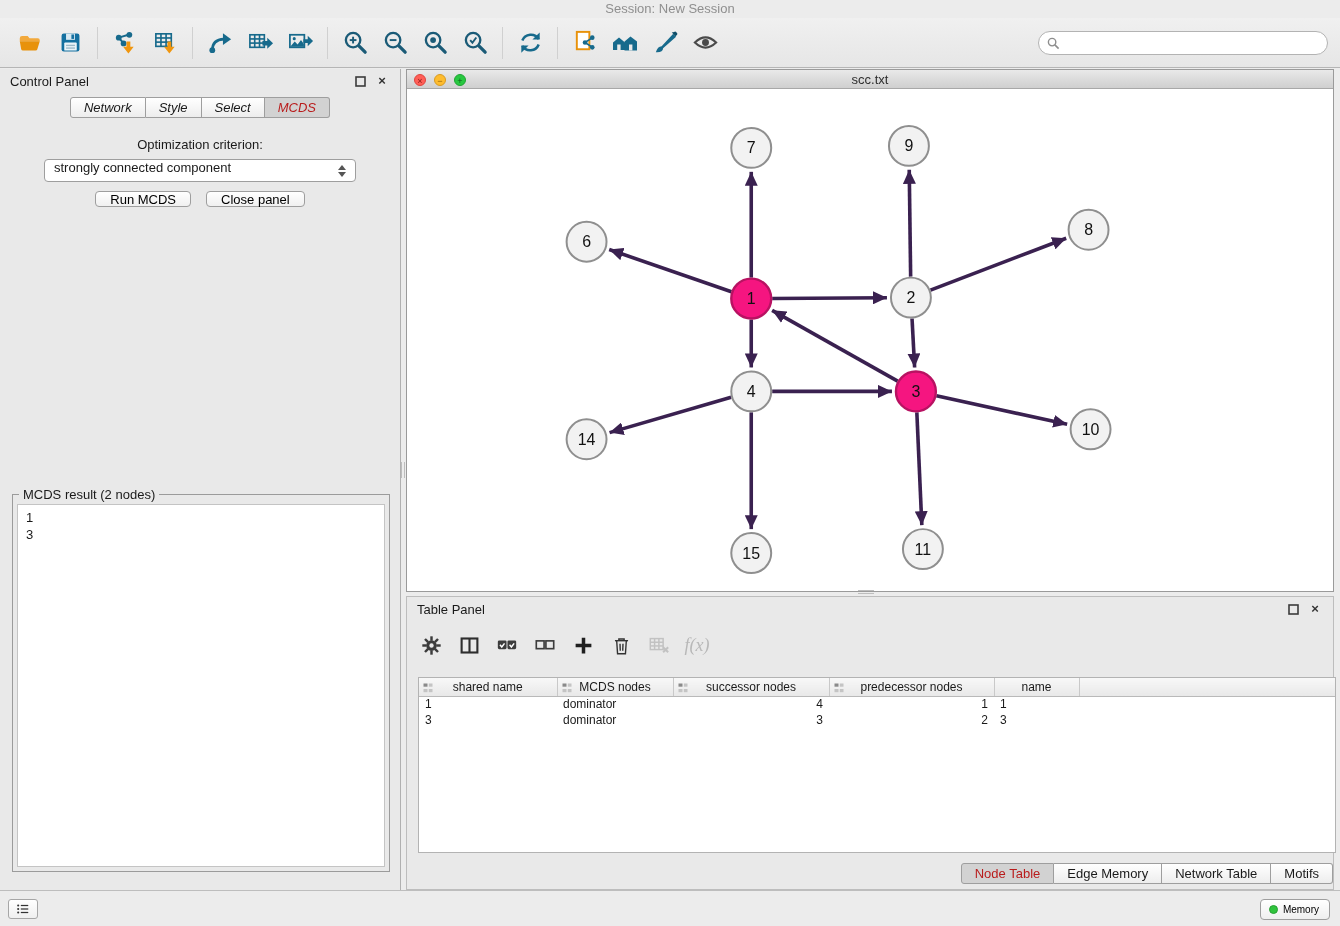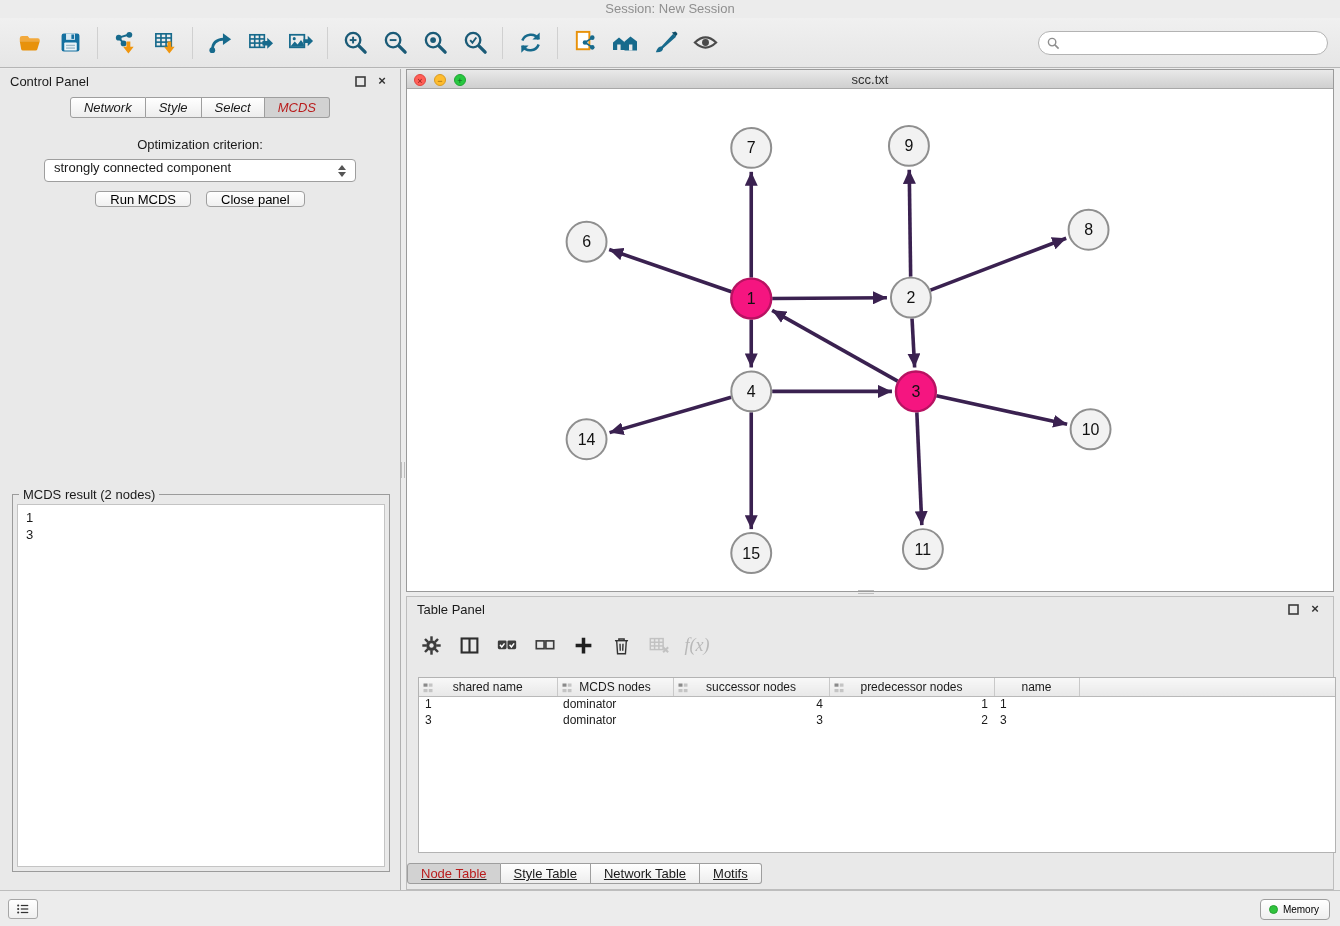--- a/index.html
+++ b/index.html
@@ -130,21 +130,21 @@
   table.data th {
     height:18px; background:linear-gradient(#f8f8f8,#e8e8e8);
     border-right:1px solid #c9c9c9; border-bottom:1px solid #b9b9b9;
     font-weight:normal; font-size:12px; position:relative; text-align:center; white-space:nowrap;
   }
   table.data th .hdr-icon { position:absolute; left:4px; top:4px; }
   table.data th.filler { border-right:none; }
   table.data td { height:16px; padding:0 6px; white-space:nowrap; overflow:hidden; }
   td.num-right { text-align:right; padding-right:14px; }
   td.name-col { padding-left:9px; }
-  .tp-tabs { position:absolute; left:0; right:0; top:266px; display:flex; justify-content:flex-start;text-decoration:underline; }
+  .tp-tabs { position:absolute; left:0; right:0; top:266px; display:flex; justify-content:flex-end; }
   
   .statusbar {
     position:absolute; left:0; top:890px; width:1340px; height:36px;
     background:#ececec; border-top:1px solid #bdbdbd;
   }
   .sb-left-btn {
     position:absolute; left:8px; top:8px; width:30px; height:20px;
     background:linear-gradient(#ffffff,#efefef); border:1px solid #a6a6a6; border-radius:3px;
     display:flex; align-items:center; justify-content:center; cursor:default;
   }
@@ -589,21 +589,21 @@
           <td class="num-right">3</td>
           <td class="num-right">2</td>
           <td class="name-col">3</td>
           <td></td>
         </tr>
       </tbody>
     </table>
   </div>
   <div class="tp-tabs">
     <div class="tab active">Node Table</div>
-    <div class="tab">Style Table</div>
+    <div class="tab">Edge Memory</div>
     <div class="tab">Network Table</div>
     <div class="tab">Motifs</div>
   </div>
 </div>
 
 <div class="statusbar">
   <button class="sb-left-btn">
     <svg width="14" height="14" viewBox="0 0 16 16">
       <circle cx="2.5" cy="4" r="1.2" fill="#333"></circle>
         <line x1="5.5" y1="4" x2="14" y2="4" stroke="#333" stroke-width="1.4"></line>

